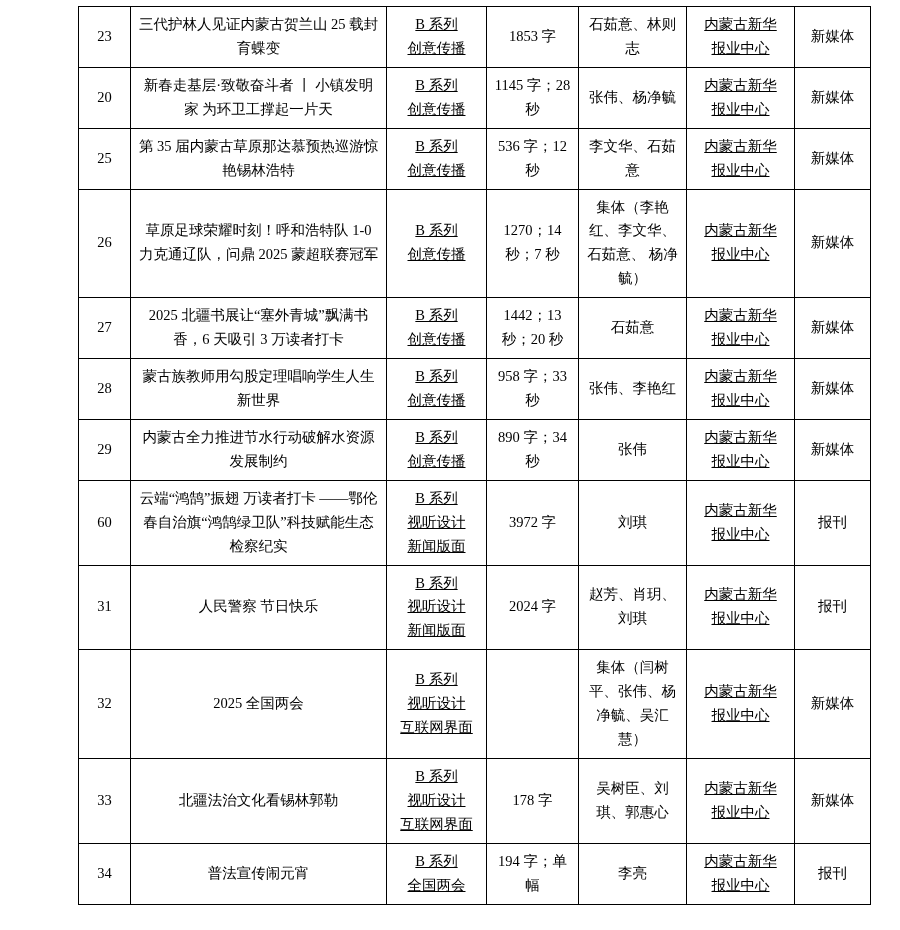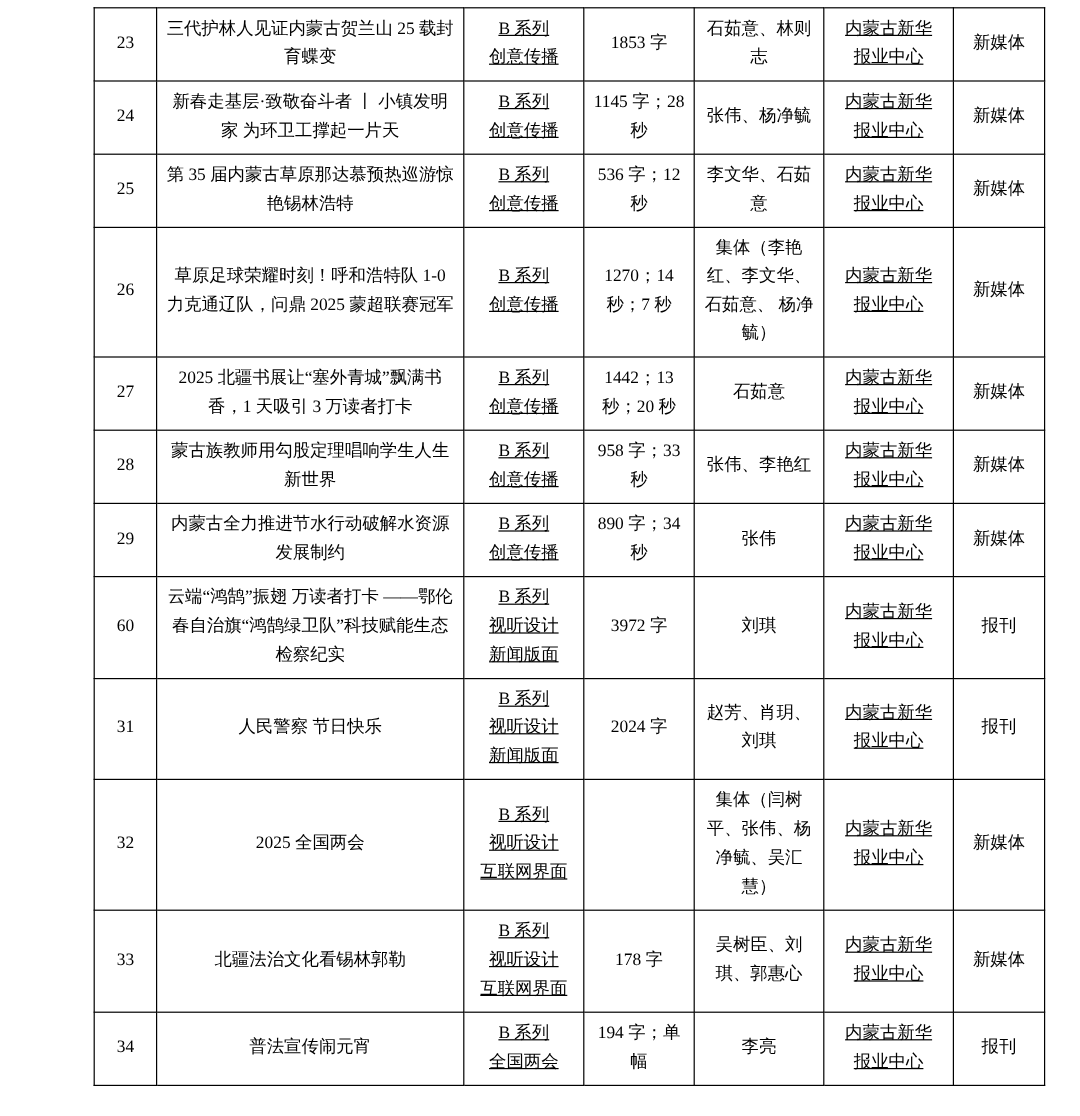--- a/index.html
+++ b/index.html
@@ -85,21 +85,21 @@
         <td class="length">1853 字</td>
         <td class="authors">石茹意、林则志</td>
         <td class="unit">
           <span class="line">内蒙古新华</span>
           <span class="line">报业中心</span>
         </td>
         <td class="media nowrap-cell">新媒体</td>
       </tr>
 
       <tr>
-        <td class="index">24</td>
+        <td class="index">20</td>
         <td class="title">新春走基层·致敬奋斗者 丨 小镇发明家 为环卫工撑起一片天</td>
         <td class="category">
           <span class="line">B 系列</span>
           <span class="line">创意传播</span>
         </td>
         <td class="length">1145 字；28 秒</td>
         <td class="authors">张伟、杨净毓</td>
         <td class="unit">
           <span class="line">内蒙古新华</span>
           <span class="line">报业中心</span>
@@ -134,21 +134,21 @@
         <td class="authors">集体（李艳红、李文华、石茹意、 杨净毓）</td>
         <td class="unit">
           <span class="line">内蒙古新华</span>
           <span class="line">报业中心</span>
         </td>
         <td class="media nowrap-cell">新媒体</td>
       </tr>
 
       <tr>
         <td class="index">27</td>
-        <td class="title">2025 北疆书展让“塞外青城”飘满书香，1 天吸引 3 万读者打卡</td>
+        <td class="title">2025 北疆书展让“塞外青城”飘满书香，6 天吸引 3 万读者打卡</td>
         <td class="category">
           <span class="line">B 系列</span>
           <span class="line">创意传播</span>
         </td>
         <td class="length">1442；13 秒；20 秒</td>
         <td class="authors">石茹意</td>
         <td class="unit">
           <span class="line">内蒙古新华</span>
           <span class="line">报业中心</span>
         </td>

